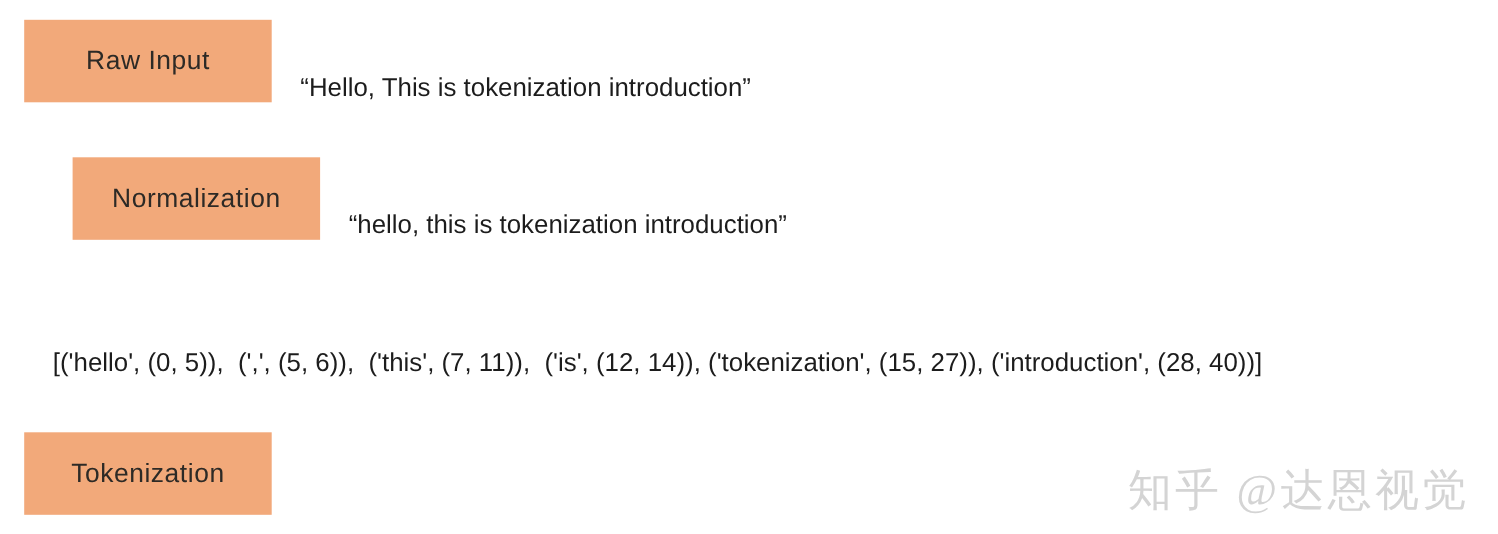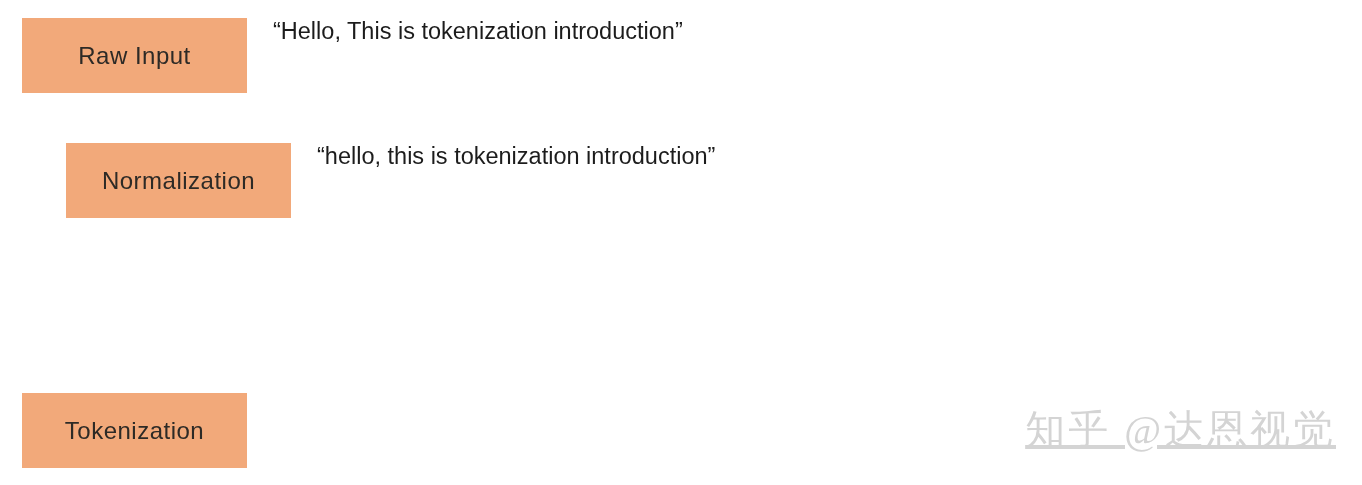--- a/index.html
+++ b/index.html
@@ -14,21 +14,21 @@
     background: var(--page-bg, #ffffff);
     overflow: hidden;
     font-family: "Liberation Sans", sans-serif;
   }
   .row {
     position: absolute;
     left: 22px;
     right: 16px;
     height: 75px;
     display: flex;
-    align-items: flex-start;
+    align-items: flex-end;
   }
   .row-1 { top: 18px; }
   .row-2 { top: 143px; padding-left: 44px; }
   .row-3 { top: 268px; }
   .row-4 { top: 393px; }
   .stage-box {
     flex: 0 0 225px;
     width: 225px;
     height: 75px;
     background: var(--box-fill, #F2A97A);
@@ -44,28 +44,27 @@
   }
   .stage-value {
     margin-left: 26px;
     font-size: 23.5px;
     color: var(--row-text, #1c1c1c);
     white-space: pre;
   }
   .watermark {
     position: absolute;
     right: 26px;
-    bottom: 28px;
+    bottom: 12px;
     font-size: 40px;
     letter-spacing: 3px;
     color: var(--watermark, #d4d4d4);
     text-shadow: 1px 1px 0 #ffffff;
     font-family: "Liberation Serif", serif;
     user-select: none;
-    text-decoration: underline;
   }
 </style>
 </head>
 <body>
 
 <div class="canvas">
 
   <div class="row row-1">
     <div class="stage-box">
       <span class="stage-label">Raw Input</span>
@@ -74,20 +73,21 @@
   </div>
 
   <div class="row row-2">
     <div class="stage-box">
       <span class="stage-label">Normalization</span>
     </div>
     <div class="stage-value">“hello, this is tokenization introduction”</div>
   </div>
 
   <div class="row row-3">
+    <div class="stage-value">[('hello', (0, 5)),  (',', (5, 6)),  ('this', (7, 11)),  ('is', (12, 14)), ('tokenization', (15, 27)), ('introduction', (28, 40))]</div>
   </div>
 
   <div class="row row-4">
     <div class="stage-box">
       <span class="stage-label">Tokenization</span>
     </div>
   </div>
 
   <div class="watermark">知乎 @达恩视觉</div>
 

